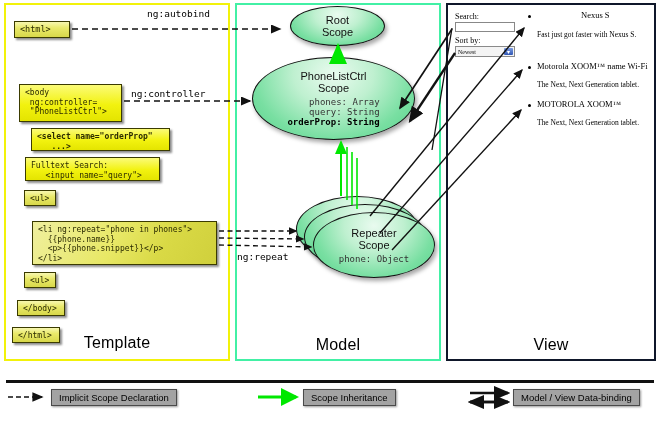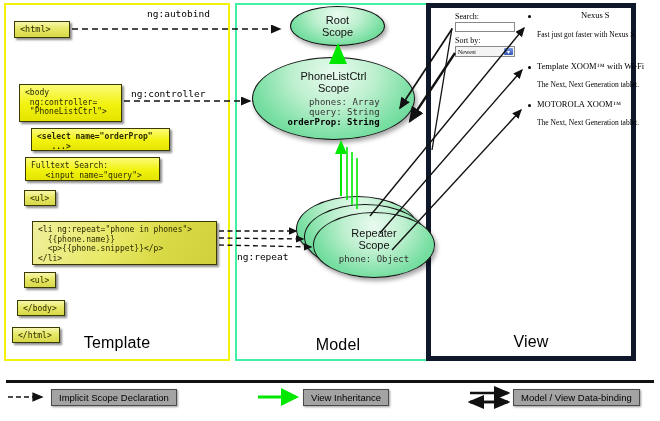--- a/index.html
+++ b/index.html
@@ -4,21 +4,21 @@
 <style>
   html,body{margin:0;padding:0;background:#fff;}
   body{width:660px;height:421px;position:relative;overflow:hidden;
        font-family:"Liberation Sans",sans-serif;}
   #root{position:absolute;left:0;top:0;width:660px;height:421px;}
 
   
   .panel{position:absolute;background:#fff;box-sizing:border-box;}
   #panel-template{left:4px;top:3px;width:226px;height:358px;border:2px solid #f2f20a;}
   #panel-model{left:235px;top:3px;width:206px;height:358px;border:2px solid #42f0a5;}
-  #panel-view{left:426px;top:3px;width:210px;height:358px;border:5px solid #0f172a;}
+  #panel-view{left:446px;top:3px;width:210px;height:358px;border:2px solid #0f172a;}
   .panel-title{position:absolute;bottom:5px;left:0;width:100%;text-align:center;
       font-size:16px;color:#000;letter-spacing:.2px;}
   #panel-template .panel-title{bottom:7px;}
 
   
   .codebox{position:absolute;box-sizing:border-box;border:1px solid #3b3b00;
       background:linear-gradient(180deg,#fbfb78 0%,#f2f20f 55%,#e4e400 100%);
       box-shadow:2px 2px 2px rgba(0,0,0,.45);
       font-family:"DejaVu Sans Mono","Liberation Mono",monospace;
       font-size:8px;line-height:9.5px;color:#2a2a00;padding:3px 5px;
@@ -127,21 +127,21 @@
   <div class="vw-select" style="left:455px;top:46px;width:60px;height:11px;">
     <span>Newest</span>
     <span class="arrowbtn">▾</span>
   </div>
 
   <div class="vw-bullet" style="left:528px;top:15px;"></div>
   <div class="vw-item" style="left:537px;top:10px;margin-left:44px;">Nexus S</div>
   <div class="vw-snip" style="left:537px;top:30px;">Fast just got faster with Nexus S.</div>
 
   <div class="vw-bullet" style="left:528px;top:66px;"></div>
-  <div class="vw-item" style="left:537px;top:61px;">Template XOOM™ with Wi-Fi</div>
+  <div class="vw-item" style="left:537px;top:61px;">Motorola XOOM™ name Wi-Fi</div>
   <div class="vw-snip" style="left:537px;top:80px;">The Next, Next Generation tablet.</div>
 
   <div class="vw-bullet" style="left:528px;top:104px;"></div>
   <div class="vw-item" style="left:537px;top:99px;">MOTOROLA XOOM™</div>
   <div class="vw-snip" style="left:537px;top:118px;">The Next, Next Generation tablet.</div>
 
   <div class="conn-label" style="left:147px;top:8px;">ng:autobind</div>
   <div class="conn-label" style="left:131px;top:88px;">ng:controller</div>
   <div class="conn-label" style="left:237px;top:219px;margin-top:32px;">ng:repeat</div>
 
@@ -215,17 +215,17 @@
         </marker>
       </defs>
       <line x1="8" y1="19" x2="42" y2="19" stroke="#111" stroke-width="1.6" stroke-dasharray="5,3" marker-end="url(#lah)"></line>
       <line x1="258" y1="19" x2="296" y2="19" stroke="#00e800" stroke-width="3" marker-end="url(#lahg)"></line>
       <line x1="470" y1="15" x2="508" y2="15" stroke="#111" stroke-width="2.4" marker-end="url(#lah)"></line>
       <line x1="508" y1="24" x2="470" y2="24" stroke="#111" stroke-width="2.4" marker-end="url(#lah)"></line>
       <line x1="470" y1="24" x2="508" y2="24" stroke="#111" stroke-width="2.4" marker-end="url(#lah)"></line>
     </svg>
 
     <div class="lg-box" style="left:51px;top:11px;">Implicit Scope Declaration</div>
-    <div class="lg-box" style="left:303px;top:11px;">View Inheritance</div>
+    <div class="lg-box" style="left:303px;top:11px;">Scope Inheritance</div>
     <div class="lg-box" style="left:513px;top:11px;">Model / View Data-binding</div>
   </div>
 
 </div>
 
 </body></html>

